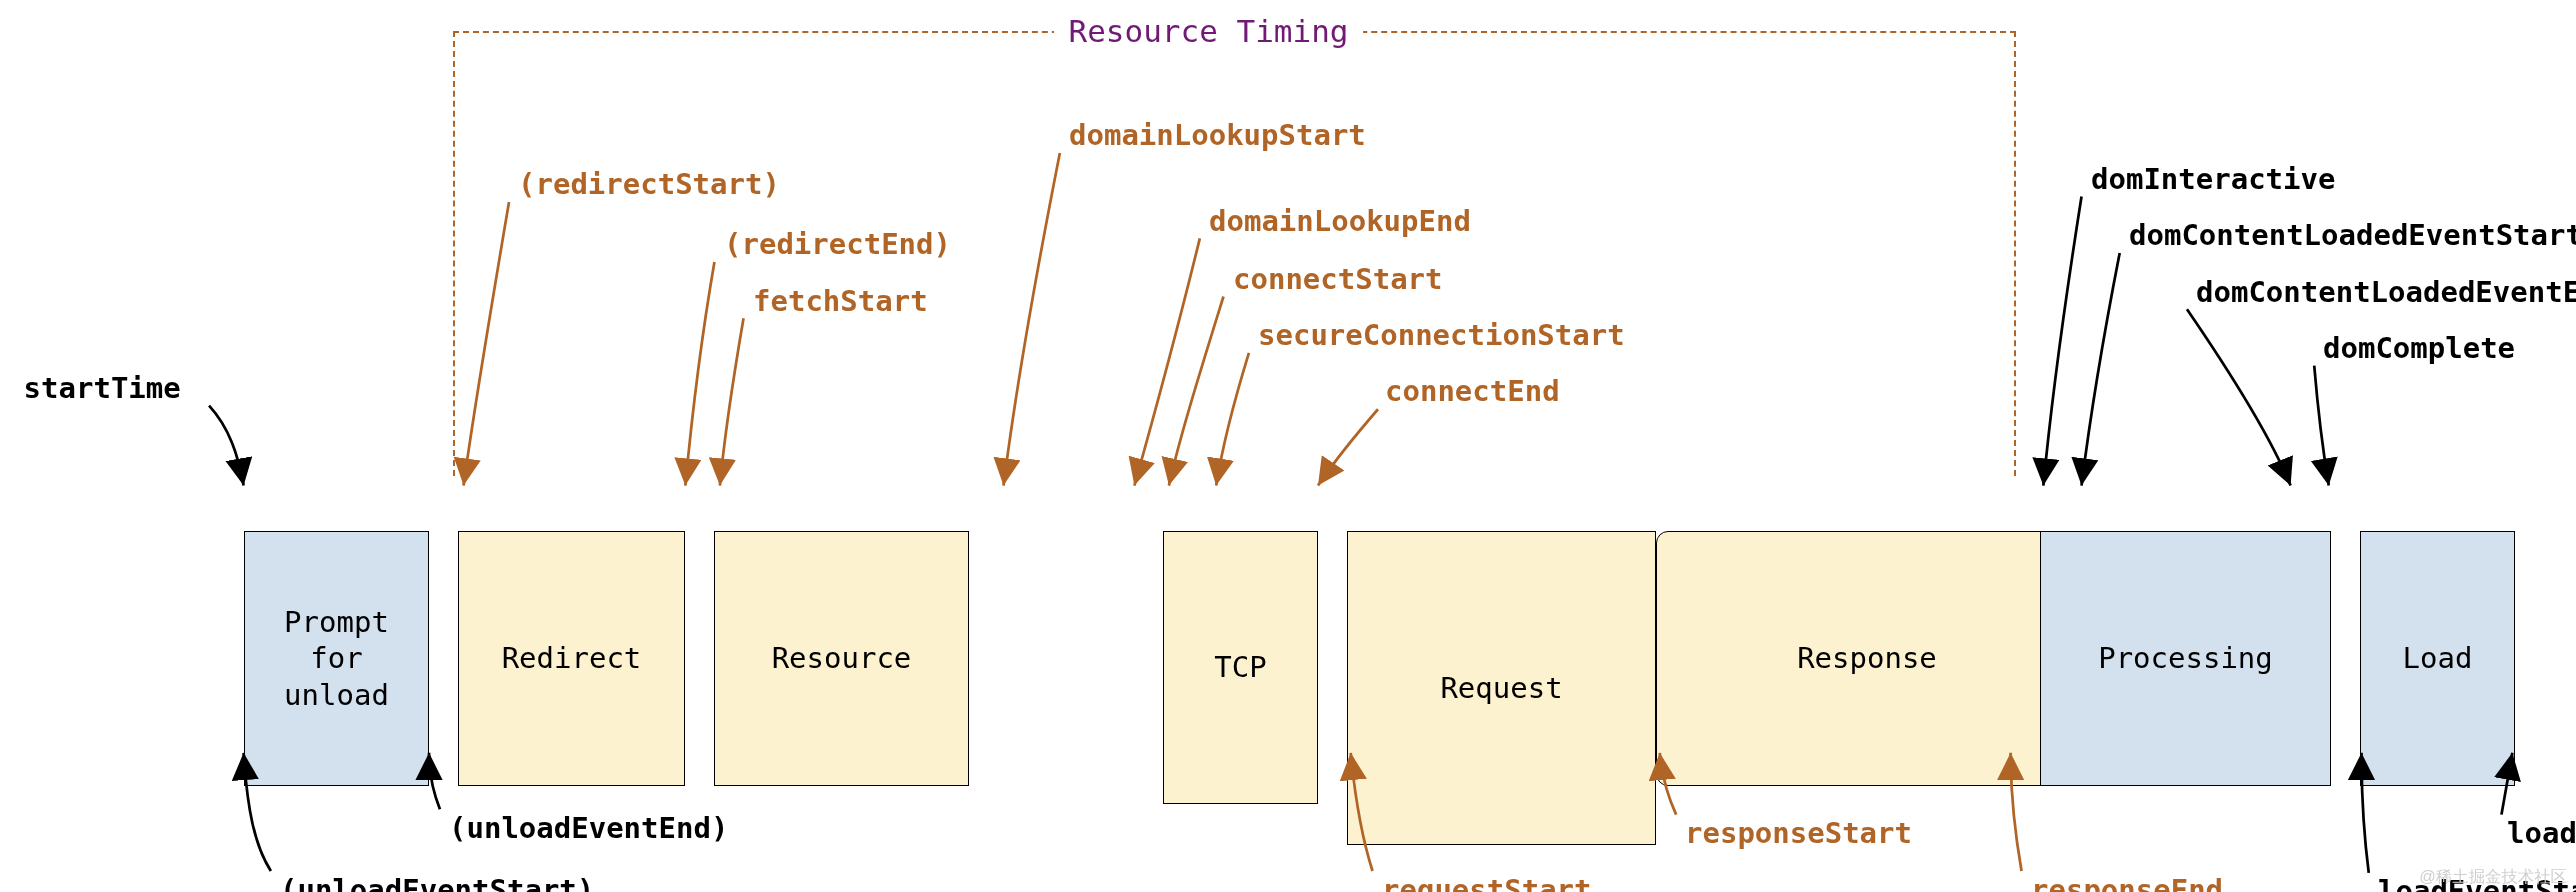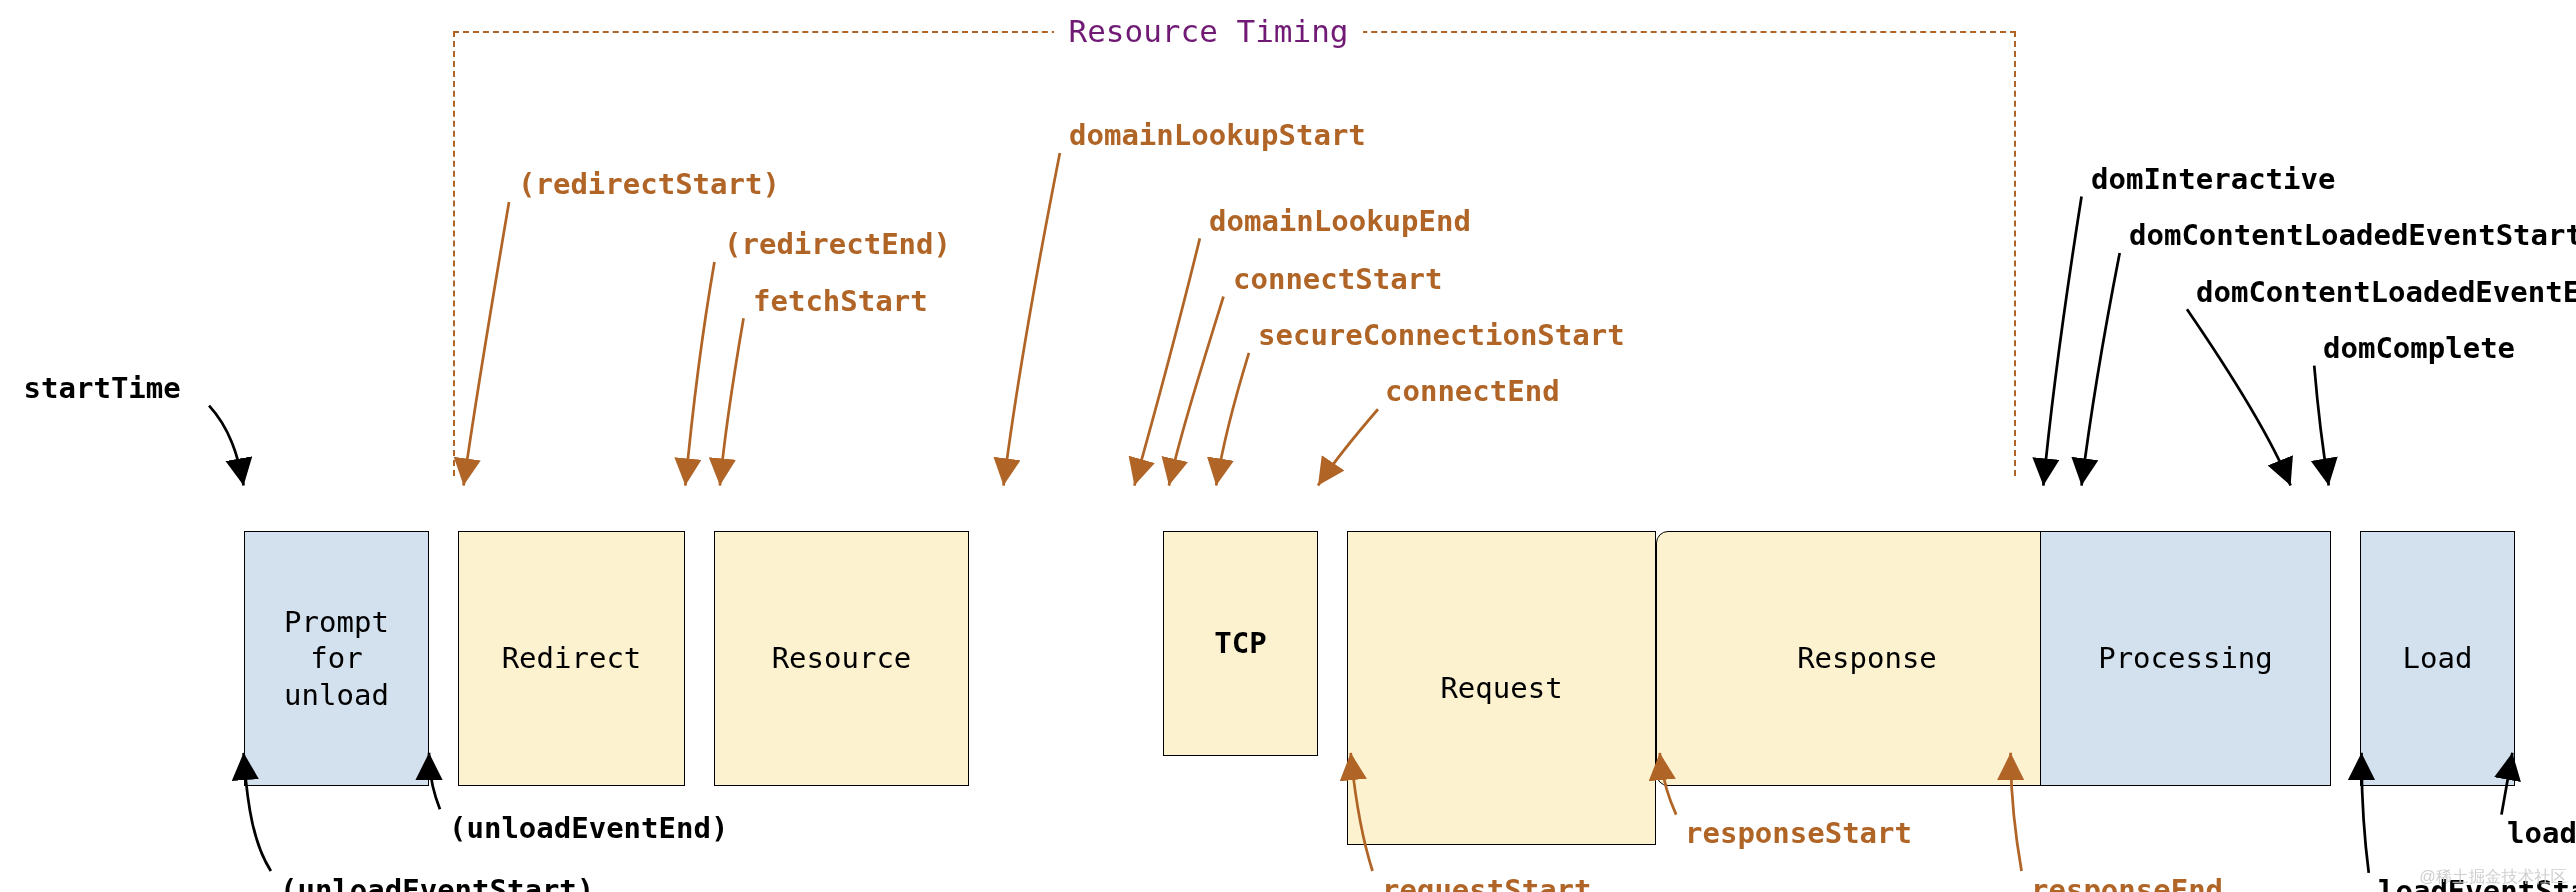--- a/index.html
+++ b/index.html
@@ -80,21 +80,21 @@
 
   <div class="box blue" style="left:244px; top:491px; width:185px; height:255px; white-space:pre-line;">Prompt
 for
 unload</div>
 
   <div class="box yellow" style="left:458px; top:491px; width:227px; height:255px;">Redirect</div>
 
   <div class="box yellow" style="left:714px; top:491px; width:255px; height:255px;">Resource</div>
 
 
-  <div class="box yellow" style="left:1163px; top:491px; width:155px; height:225px;font-weight:bold;">TCP</div>
+  <div class="box yellow" style="left:1163px; top:491px; width:155px; height:273px;">TCP</div>
 
   <div class="box yellow" style="left:1347px; top:491px; width:309px; height:314px;">Request</div>
 
   <div class="box yellow" style="left:1656px; top:491px; width:422px; height:255px;border-radius:12px;">Response</div>
 
   <div class="box blue" style="left:2040px; top:491px; width:291px; height:255px;">Processing</div>
 
   <div class="box blue" style="left:2360px; top:491px; width:155px; height:255px;">Load</div>
 
   <div class="label black" style="left:23.6px; top:371px;">startTime</div>

